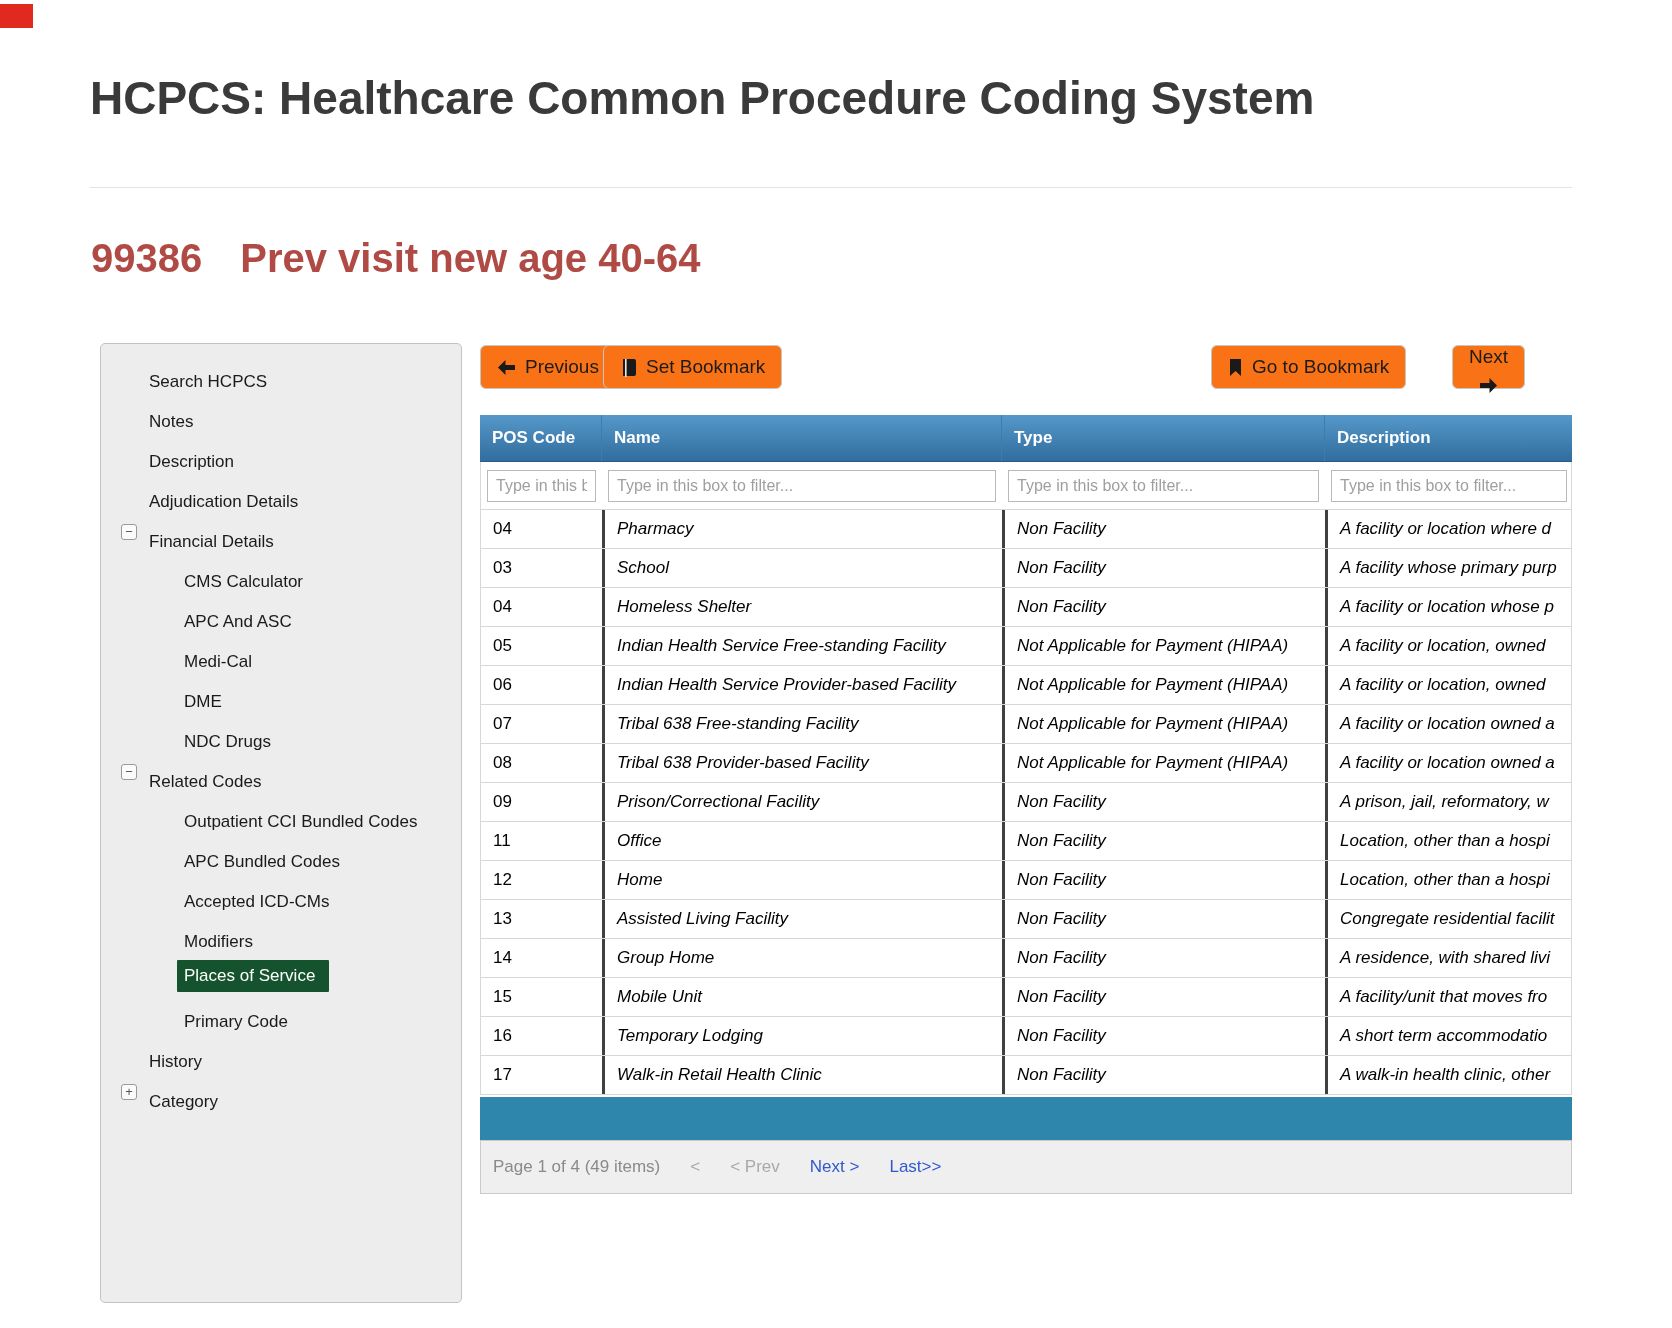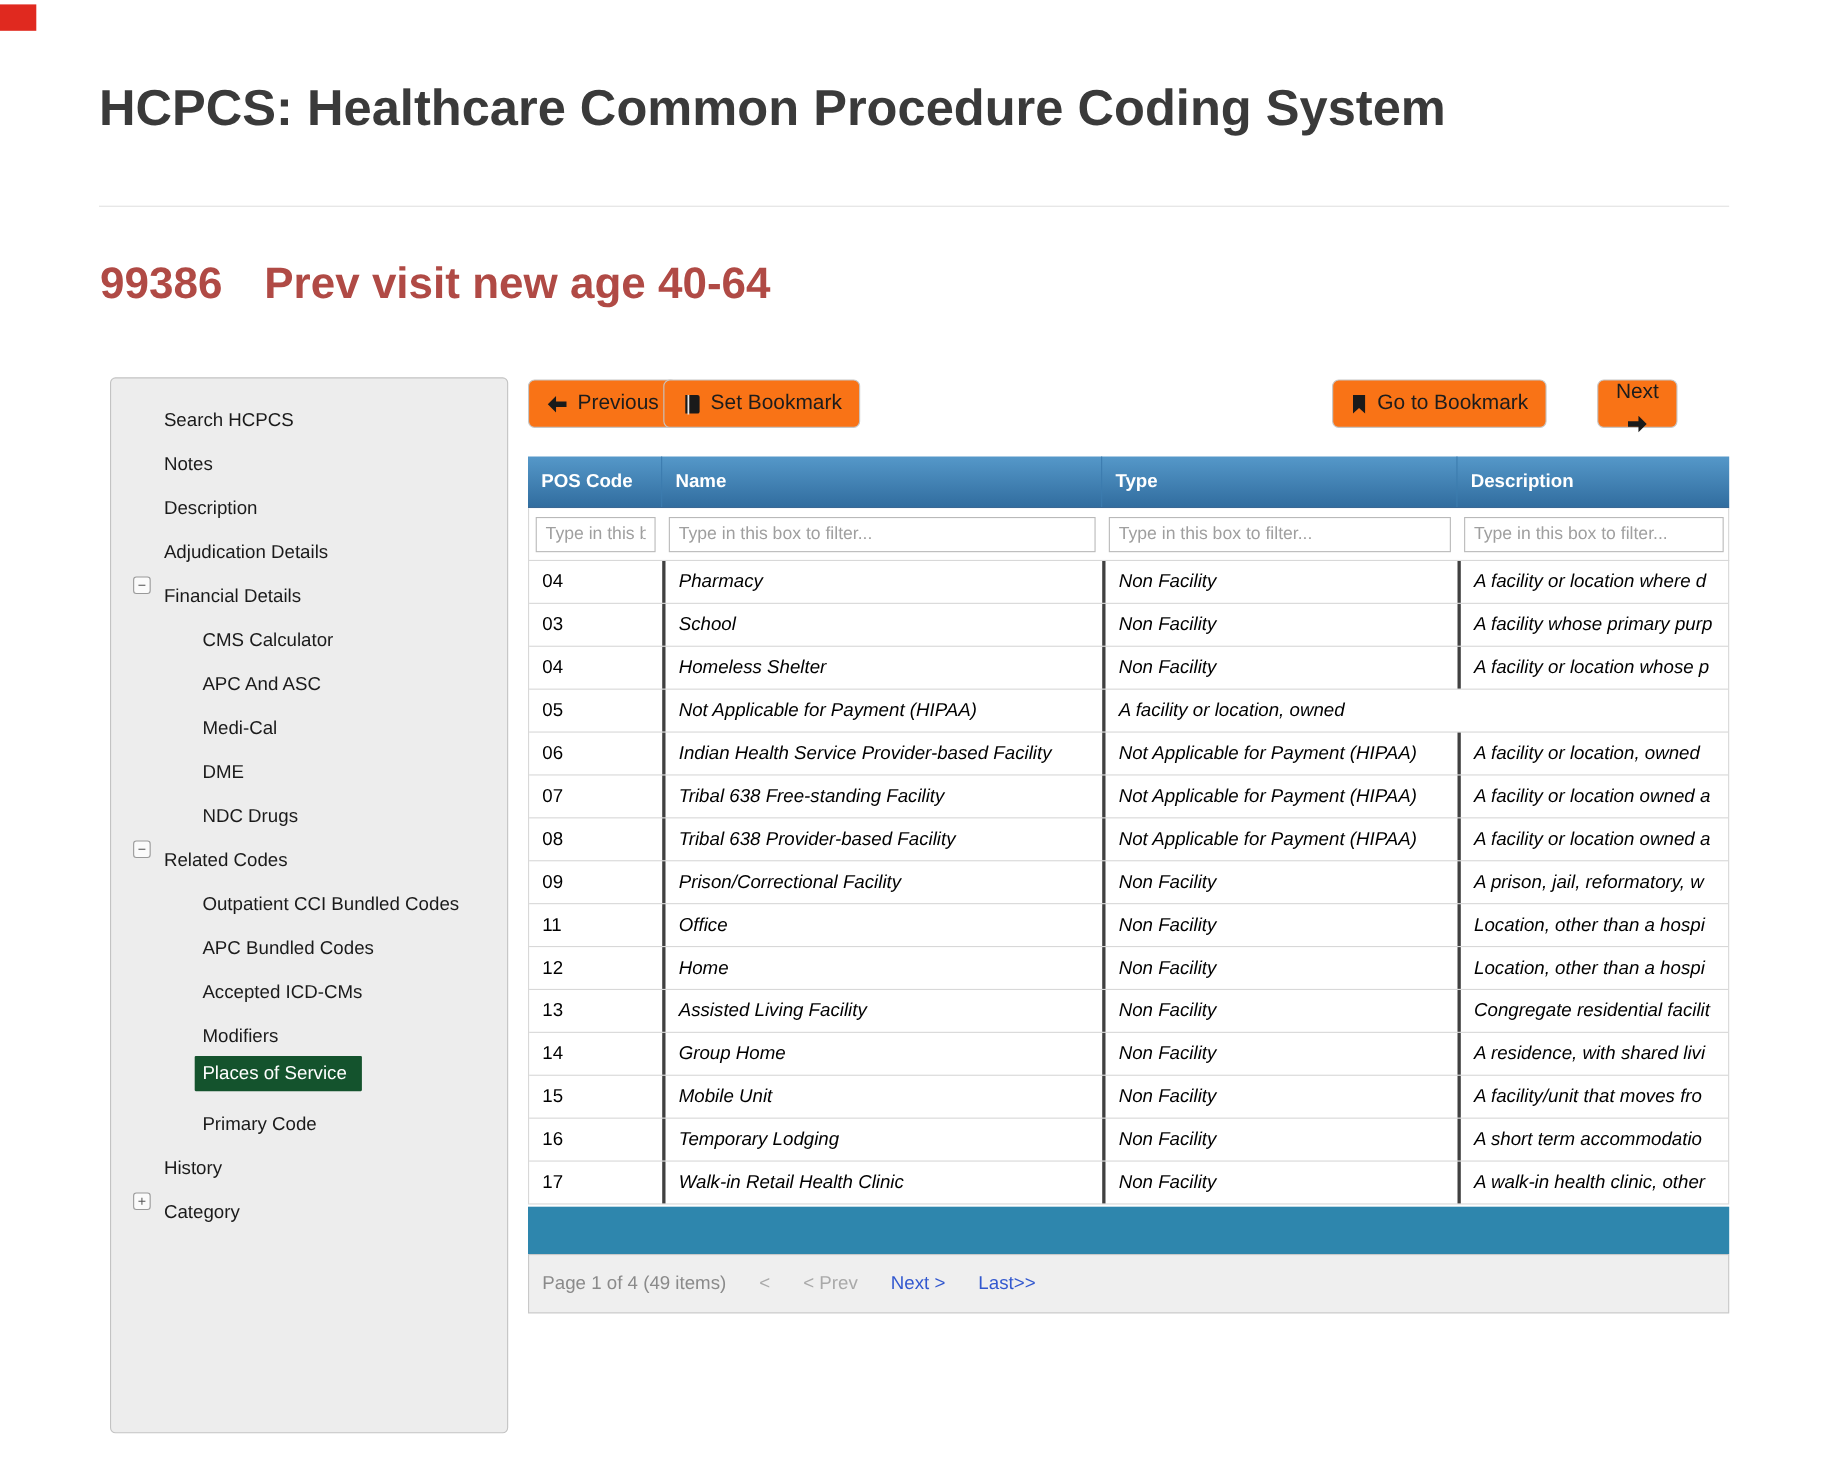--- a/index.html
+++ b/index.html
@@ -215,20 +215,21 @@
           <div class="tcell">A facility whose primary purp</div>
         </div>
         <div class="grid-row trow">
           <div class="tcell">04</div>
           <div class="tcell">Homeless Shelter</div>
           <div class="tcell">Non Facility</div>
           <div class="tcell">A facility or location whose p</div>
         </div>
         <div class="grid-row trow">
           <div class="tcell">05</div>
+          <div class="tcell">Indian Health Service Free-standing Facility</div>
           <div class="tcell">Not Applicable for Payment (HIPAA)</div>
           <div class="tcell">A facility or location, owned</div>
         </div>
         <div class="grid-row trow">
           <div class="tcell">06</div>
           <div class="tcell">Indian Health Service Provider-based Facility</div>
           <div class="tcell">Not Applicable for Payment (HIPAA)</div>
           <div class="tcell">A facility or location, owned</div>
         </div>
         <div class="grid-row trow">

